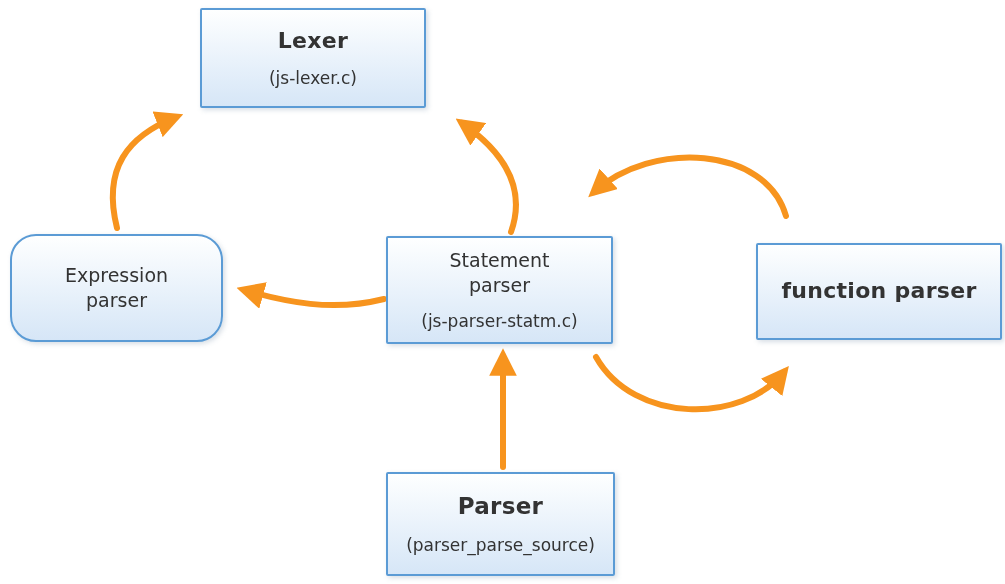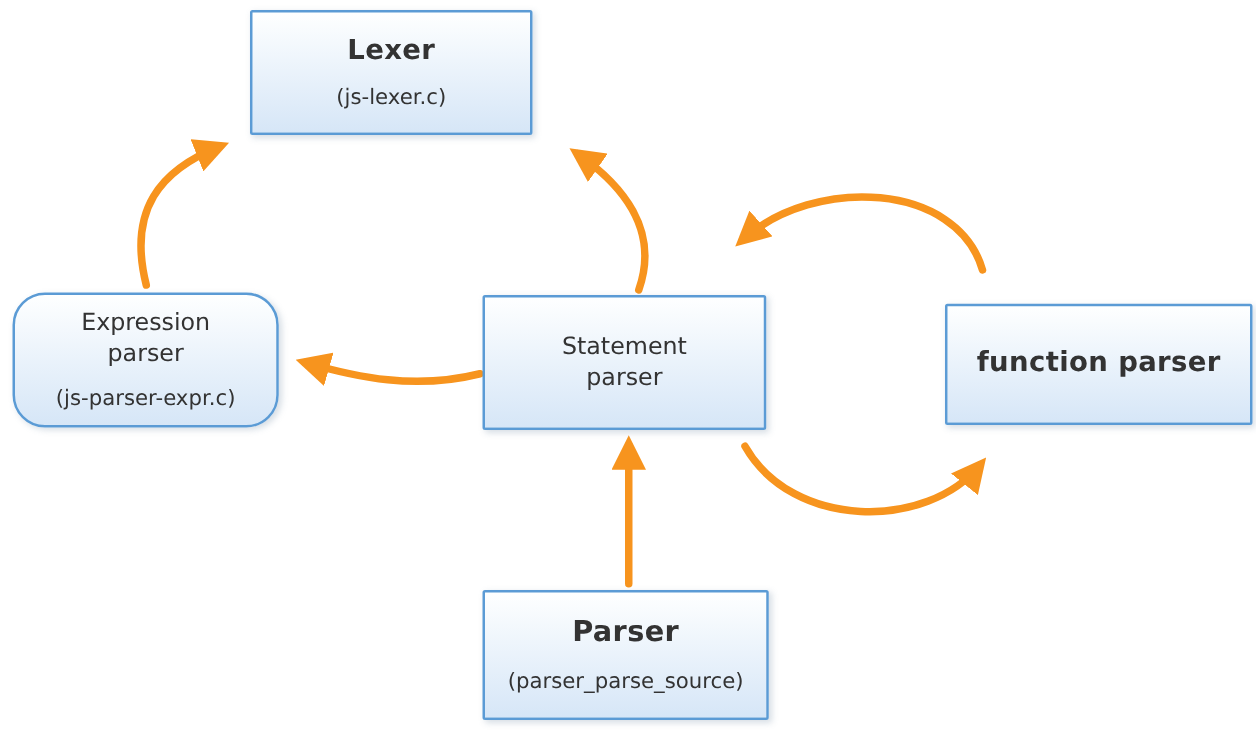--- a/index.html
+++ b/index.html
@@ -97,26 +97,26 @@
   </svg>
 
   <div class="node big node-lexer">
     <div class="title">Lexer</div>
     <div class="subtitle">(js-lexer.c)</div>
   </div>
 
   <div class="node node-expression">
     <div class="title">Expression
 parser</div>
-    <div class="subtitle">(js-parser-expr.c)</div>
   </div>
 
   <div class="node node-statement">
     <div class="title">Statement
 parser</div>
+    <div class="subtitle">(js-parser-statm.c)</div>
   </div>
 
   <div class="node big fn node-function">
     <div class="title">function parser</div>
   </div>
 
   <div class="node big parser-main node-parser">
     <div class="title">Parser</div>
     <div class="subtitle">(parser_parse_source)</div>
   </div>

